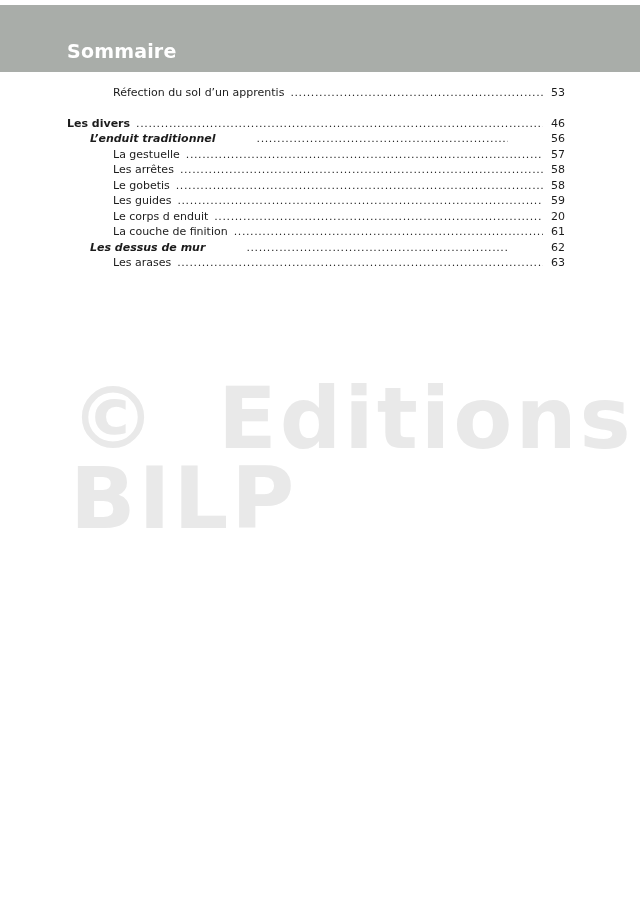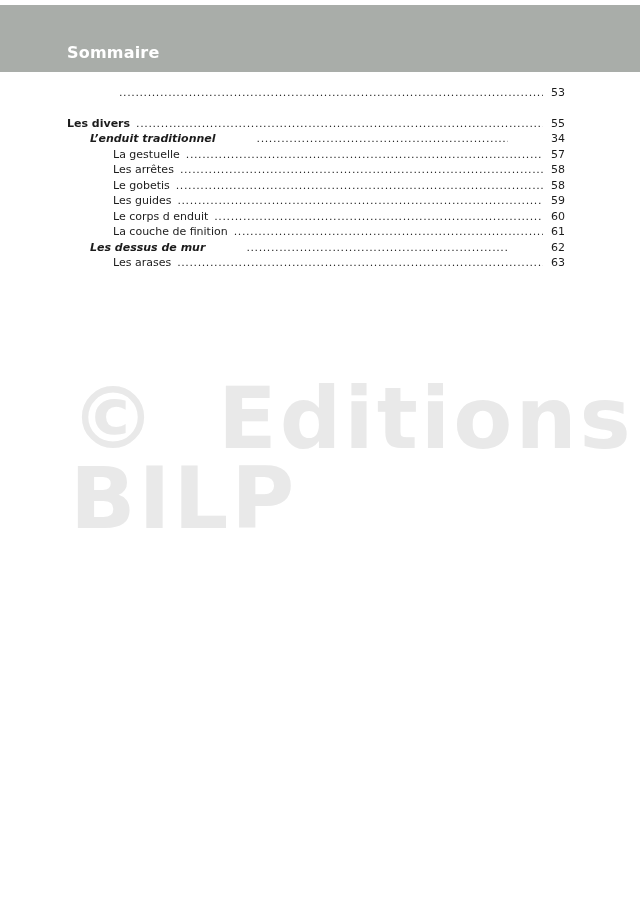--- a/index.html
+++ b/index.html
@@ -23,21 +23,21 @@
     left: 0;
     right: 0;
     height: 67px;
     background: #a9ada9;
     display: flex;
     align-items: flex-end;
   }
   .header-title {
     padding: 0 0 10px 67px;
     color: #ffffff;
-    font-size: 16px;
+    font-size: 19px;
     font-weight: 700;
     letter-spacing: 0.2px;
   }
 
   
   .watermark {
     position: absolute;
     top: 378px;
     left: 70px;
     color: #e9e9e9;
@@ -98,33 +98,34 @@
     <div class="header-title" style="color: rgb(255, 255, 255);">Sommaire</div>
   </div>
 
   <div class="watermark" style="color: rgb(233, 233, 233);">
     <div class="wm-line">© Editions</div>
     <div class="wm-line">BILP</div>
   </div>
 
   <div class="toc" id="toc">
       <div class="toc-row level-2 style-normal">
+    <span class="toc-label">Réfection du sol d’un apprentis</span>
     <span class="toc-dots"></span>
     <span class="toc-page">53</span>
   </div>
       <div class="toc-gap"></div>
       <div class="toc-row level-0 style-bold">
     <span class="toc-label">Les divers</span>
     <span class="toc-dots"></span>
-    <span class="toc-page">55</span>
+    <span class="toc-page">46</span>
   </div>
       <div class="toc-row level-1 style-bold-italic">
     <span class="toc-label">L’enduit traditionnel</span>
     <span class="toc-dots"></span>
-    <span class="toc-page">34</span>
+    <span class="toc-page">56</span>
   </div>
       <div class="toc-row level-2 style-normal">
     <span class="toc-label">La gestuelle</span>
     <span class="toc-dots"></span>
     <span class="toc-page">57</span>
   </div>
       <div class="toc-row level-2 style-normal">
     <span class="toc-label">Les arrêtes</span>
     <span class="toc-dots"></span>
     <span class="toc-page">58</span>
@@ -135,21 +136,21 @@
     <span class="toc-page">58</span>
   </div>
       <div class="toc-row level-2 style-normal">
     <span class="toc-label">Les guides</span>
     <span class="toc-dots"></span>
     <span class="toc-page">59</span>
   </div>
       <div class="toc-row level-2 style-normal">
     <span class="toc-label">Le corps d enduit</span>
     <span class="toc-dots"></span>
-    <span class="toc-page">60</span>
+    <span class="toc-page">20</span>
   </div>
       <div class="toc-row level-2 style-normal">
     <span class="toc-label">La couche de finition</span>
     <span class="toc-dots"></span>
     <span class="toc-page">61</span>
   </div>
       <div class="toc-row level-1 style-bold-italic">
     <span class="toc-label">Les dessus de mur</span>
     <span class="toc-dots"></span>
     <span class="toc-page">62</span>

